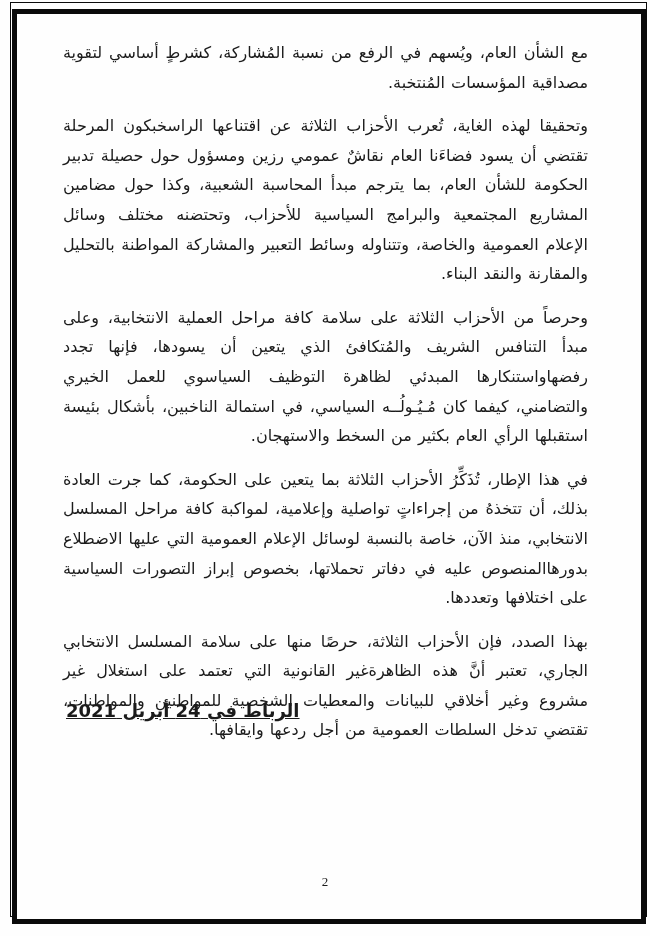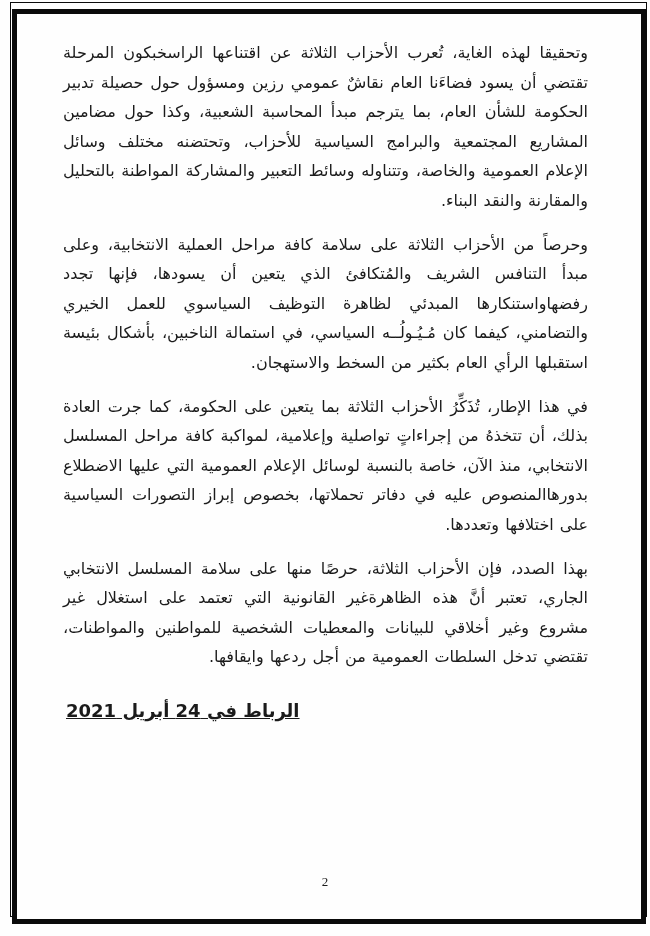--- a/index.html
+++ b/index.html
@@ -69,20 +69,21 @@
   }
 </style>
 </head>
 <body>
 
 <div class="page">
   <div class="frame-thin"></div>
   <div class="frame-thick"></div>
 
   <div class="content" dir="rtl">
+    <p class="para">مع الشأن العام، ويُسهم في الرفع من نسبة المُشاركة، كشرطٍ أساسي لتقوية مصداقية المؤسسات المُنتخبة.</p>
     <p class="para">وتحقيقا لهذه الغاية، تُعرب الأحزاب الثلاثة عن اقتناعها الراسخبكون المرحلة تقتضي أن يسود فضاءَنا العام نقاشٌ عمومي رزين ومسؤول حول حصيلة تدبير الحكومة للشأن العام، بما يترجم مبدأ المحاسبة الشعبية، وكذا حول مضامين المشاريع المجتمعية والبرامج السياسية للأحزاب، وتحتضنه مختلف وسائل الإعلام العمومية والخاصة، وتتناوله وسائط التعبير والمشاركة المواطنة بالتحليل والمقارنة والنقد البناء.</p>
     <p class="para">وحرصاً من الأحزاب الثلاثة على سلامة كافة مراحل العملية الانتخابية، وعلى مبدأ التنافس الشريف والمُتكافئ الذي يتعين أن يسودها، فإنها تجدد رفضهاواستنكارها المبدئي لظاهرة التوظيف السياسوي للعمل الخيري والتضامني، كيفما كان مُـيُـولُــه السياسي، في استمالة الناخبين، بأشكال بئيسة استقبلها الرأي العام بكثير من السخط والاستهجان.</p>
     <p class="para">في هذا الإطار، تُذَكِّرُ الأحزاب الثلاثة بما يتعين على الحكومة، كما جرت العادة بذلك، أن تتخذهُ من إجراءاتٍ تواصلية وإعلامية، لمواكبة كافة مراحل المسلسل الانتخابي، منذ الآن، خاصة بالنسبة لوسائل الإعلام العمومية التي عليها الاضطلاع بدورهاالمنصوص عليه في دفاتر تحملاتها، بخصوص إبراز التصورات السياسية على اختلافها وتعددها.</p>
     <p class="para">بهذا الصدد، فإن الأحزاب الثلاثة، حرصًا منها على سلامة المسلسل الانتخابي الجاري، تعتبر أنَّ هذه الظاهرةغير القانونية التي تعتمد على استغلال غير مشروع وغير أخلاقي للبيانات والمعطيات الشخصية للمواطنين والمواطنات، تقتضي تدخل السلطات العمومية من أجل ردعها وايقافها.</p>
   </div>
 
   <div class="date-line" dir="rtl">الرباط في 24 أبريل 2021</div>
 
   <div class="page-number">2</div>
 </div>

